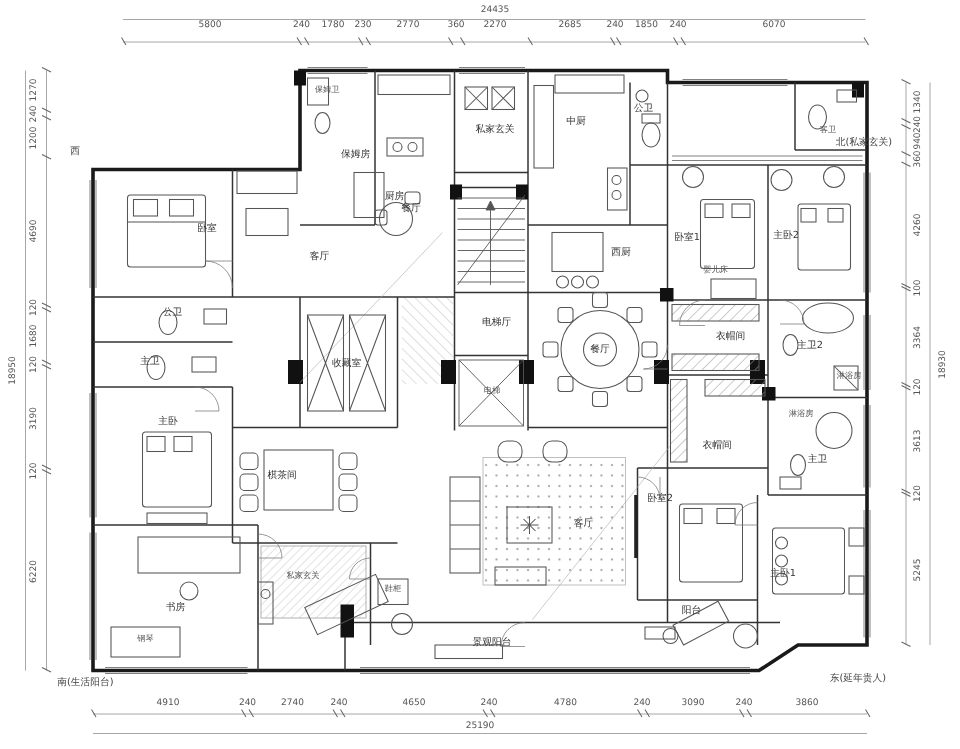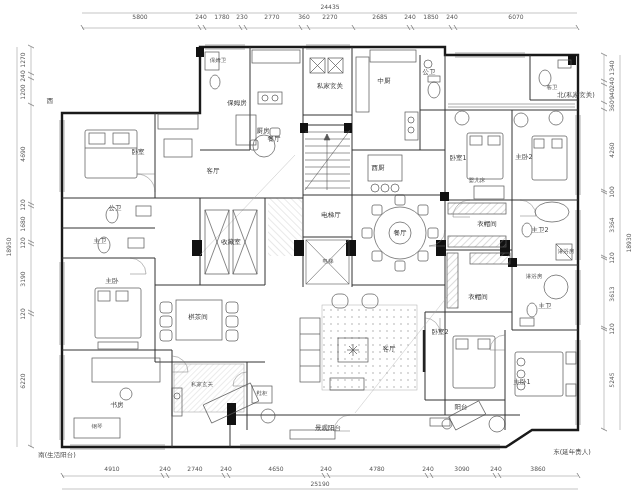--- a/index.html
+++ b/index.html
@@ -353,28 +353,28 @@
   <span class="dim v" style="left:612px;top:380px">5245</span>
 
   <span class="lbl sm" style="left:218px;top:61px">保姆卫</span>
   <span class="lbl" style="left:237px;top:103px">保姆房</span>
   <span class="lbl" style="left:263px;top:131px">厨房</span>
   <span class="lbl" style="left:274px;top:139px">餐厅</span>
   <span class="lbl" style="left:330px;top:86px">私家玄关</span>
   <span class="lbl" style="left:384px;top:81px">中厨</span>
   <span class="lbl" style="left:429px;top:72px">公卫</span>
   <span class="lbl sm" style="left:552px;top:88px">客卫</span>
-  <span class="lbl" style="left:378px;top:168px">西厨</span>
+  <span class="lbl" style="left:414px;top:168px">西厨</span>
   <span class="lbl" style="left:138px;top:152px">卧室</span>
   <span class="lbl" style="left:213px;top:171px">客厅</span>
   <span class="lbl" style="left:115px;top:208px">公卫</span>
   <span class="lbl" style="left:100px;top:241px">主卫</span>
   <span class="lbl" style="left:231px;top:242px">收藏室</span>
   <span class="lbl" style="left:112px;top:281px">主卧</span>
-  <span class="lbl" style="left:198px;top:317px">棋茶间</span>
+  <span class="lbl" style="left:188px;top:317px">棋茶间</span>
   <span class="lbl" style="left:117px;top:405px">书房</span>
   <span class="lbl sm" style="left:202px;top:385px">私家玄关</span>
   <span class="lbl sm" style="left:262px;top:394px">鞋柜</span>
   <span class="lbl sm" style="left:97px;top:427px">钢琴</span>
   <span class="lbl" style="left:331px;top:215px">电梯厅</span>
   <span class="lbl sm" style="left:328px;top:262px">电梯</span>
   <span class="lbl" style="left:400px;top:233px">餐厅</span>
   <span class="lbl" style="left:389px;top:349px">客厅</span>
   <span class="lbl" style="left:458px;top:158px">卧室1</span>
   <span class="lbl sm" style="left:477px;top:181px">婴儿床</span>

